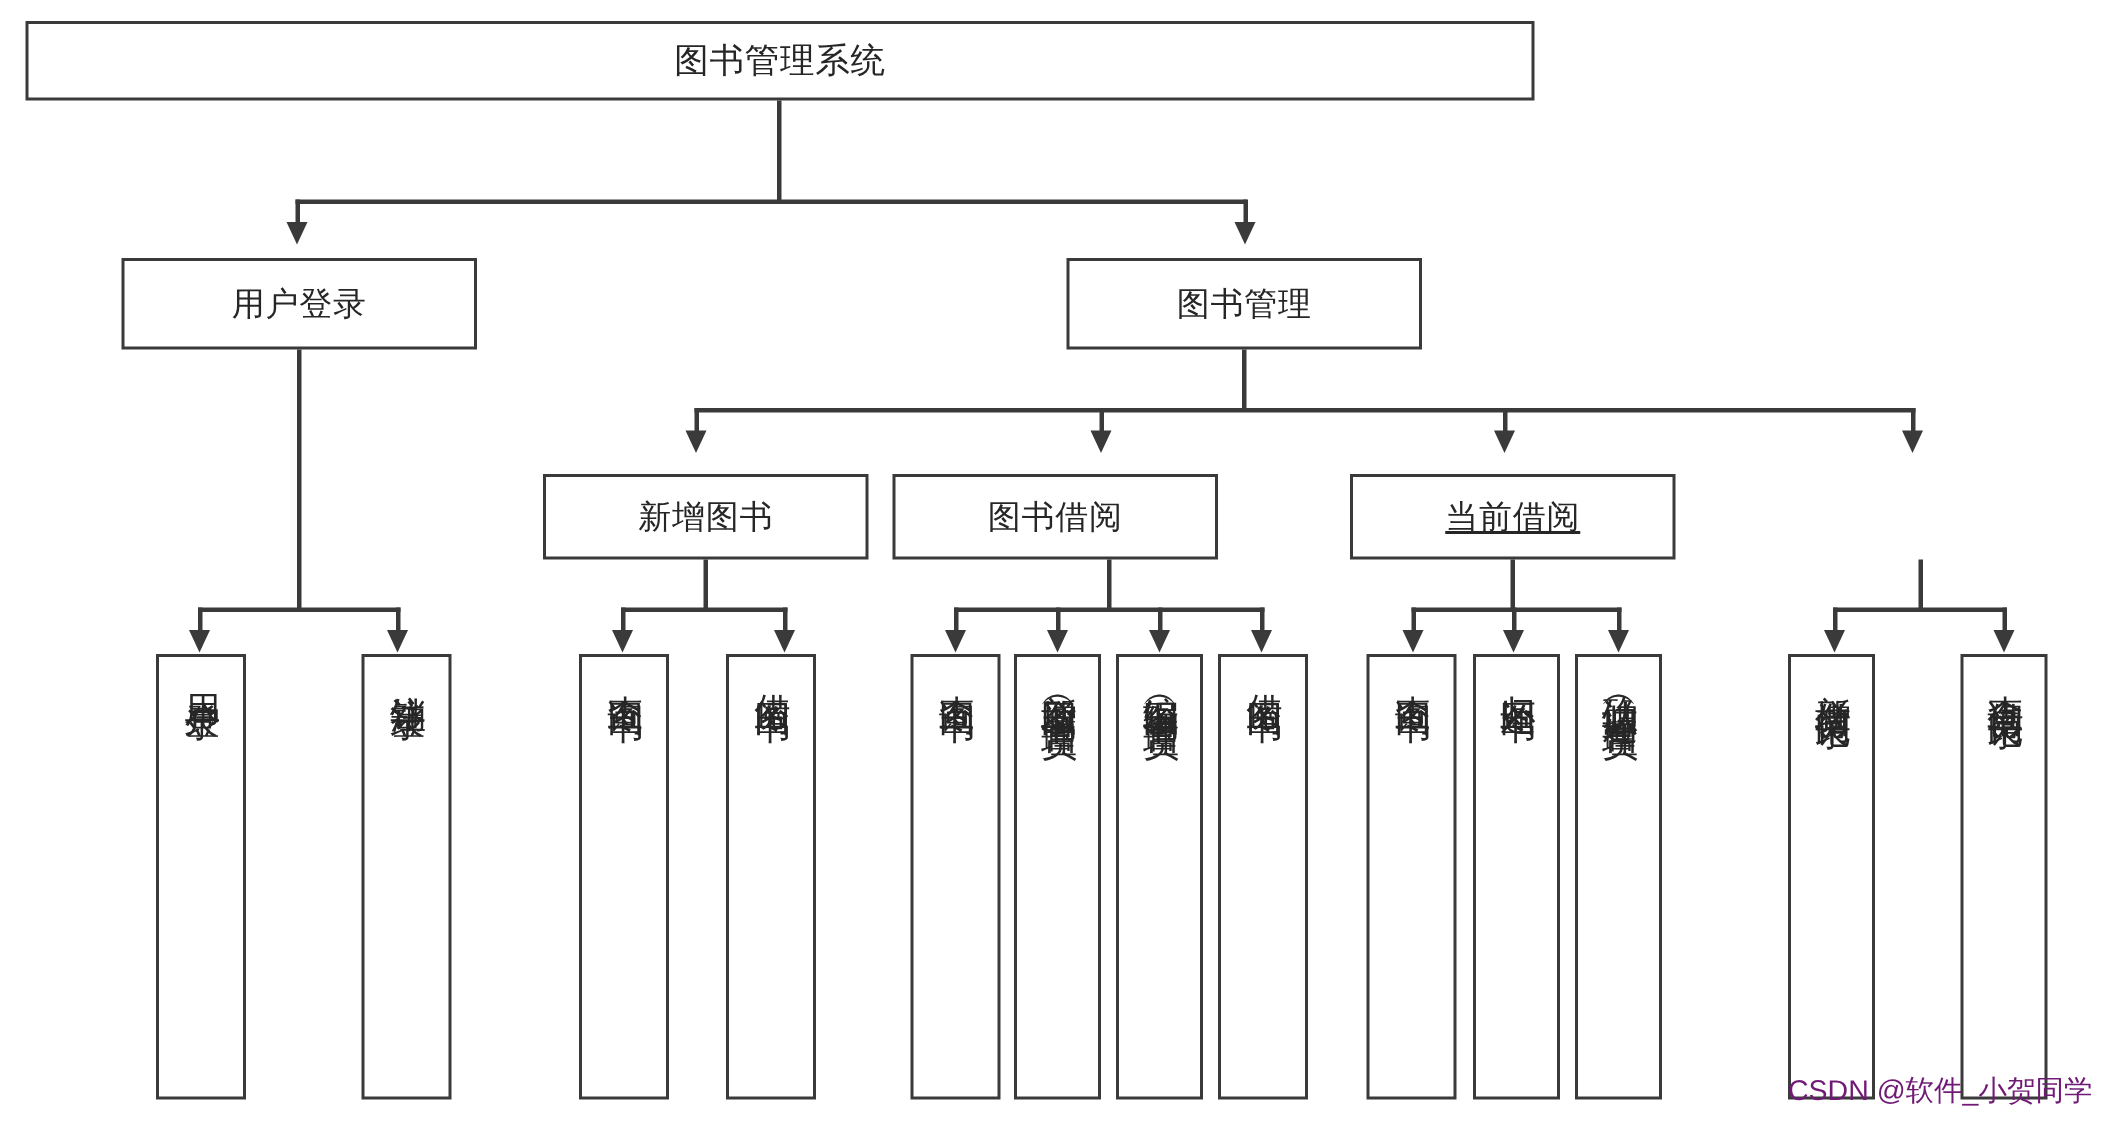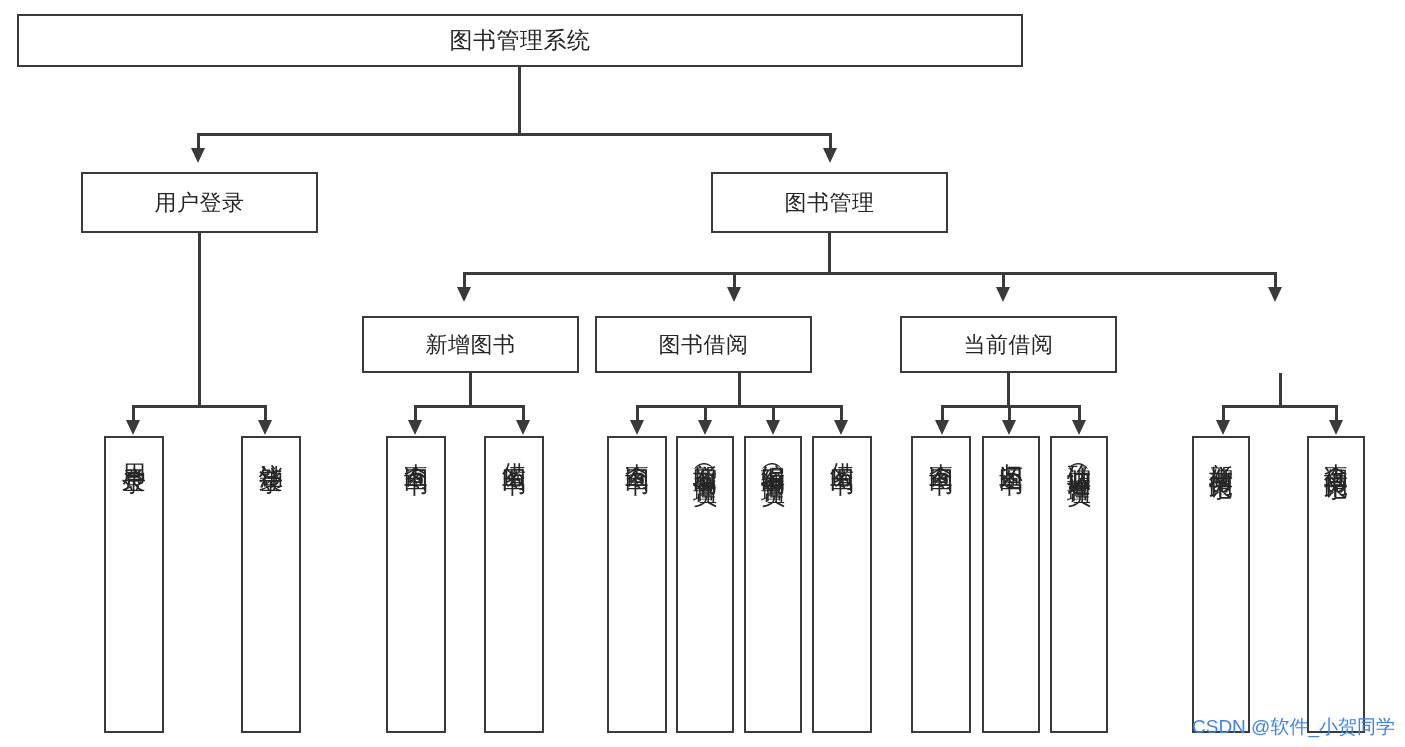--- a/index.html
+++ b/index.html
@@ -58,21 +58,21 @@
   .hl{height:3px;}
   .arrow{
     position:absolute;
     width:0;height:0;
     border-left:7px solid transparent;
     border-right:7px solid transparent;
     border-top:15px solid #3a3a3a;
   }
   .watermark{
     position:absolute;
-    color:#3b82f6;
+    color:#701a75;
     font-size:19px;
     white-space:nowrap;
     user-select:none;
   }
 </style>
 </head>
 <body>
 
 <div id="canvas">
 
@@ -112,21 +112,21 @@
   <div class="arrow" style="left:727px; top:287px;"></div>
   <div class="arrow" style="left:996px; top:287px;"></div>
   <div class="arrow" style="left:1268px; top:287px;"></div>
 
   <div class="node h" style="left:362px; top:316px; width:217px; height:57px;">
     <span class="lbl">新增图书</span>
   </div>
   <div class="node h" style="left:595px; top:316px; width:217px; height:57px;">
     <span class="lbl">图书借阅</span>
   </div>
-  <div class="node h" style="left:900px; top:316px; width:217px; height:57px;">
+  <div class="node h" style="left:900px; top:316px; width:217px; height:57px;text-decoration:underline;">
     <span class="lbl">当前借阅</span>
   </div>
 
   <div class="ln vl" style="left:469px; top:373px; height:33px;"></div>
   <div class="ln hl" style="left:414px; top:405px; width:111px;"></div>
   <div class="ln vl" style="left:414px; top:405px; height:16px;"></div>
   <div class="ln vl" style="left:522px; top:405px; height:16px;"></div>
   <div class="arrow" style="left:408px; top:420px;"></div>
   <div class="arrow" style="left:516px; top:420px;"></div>
 

